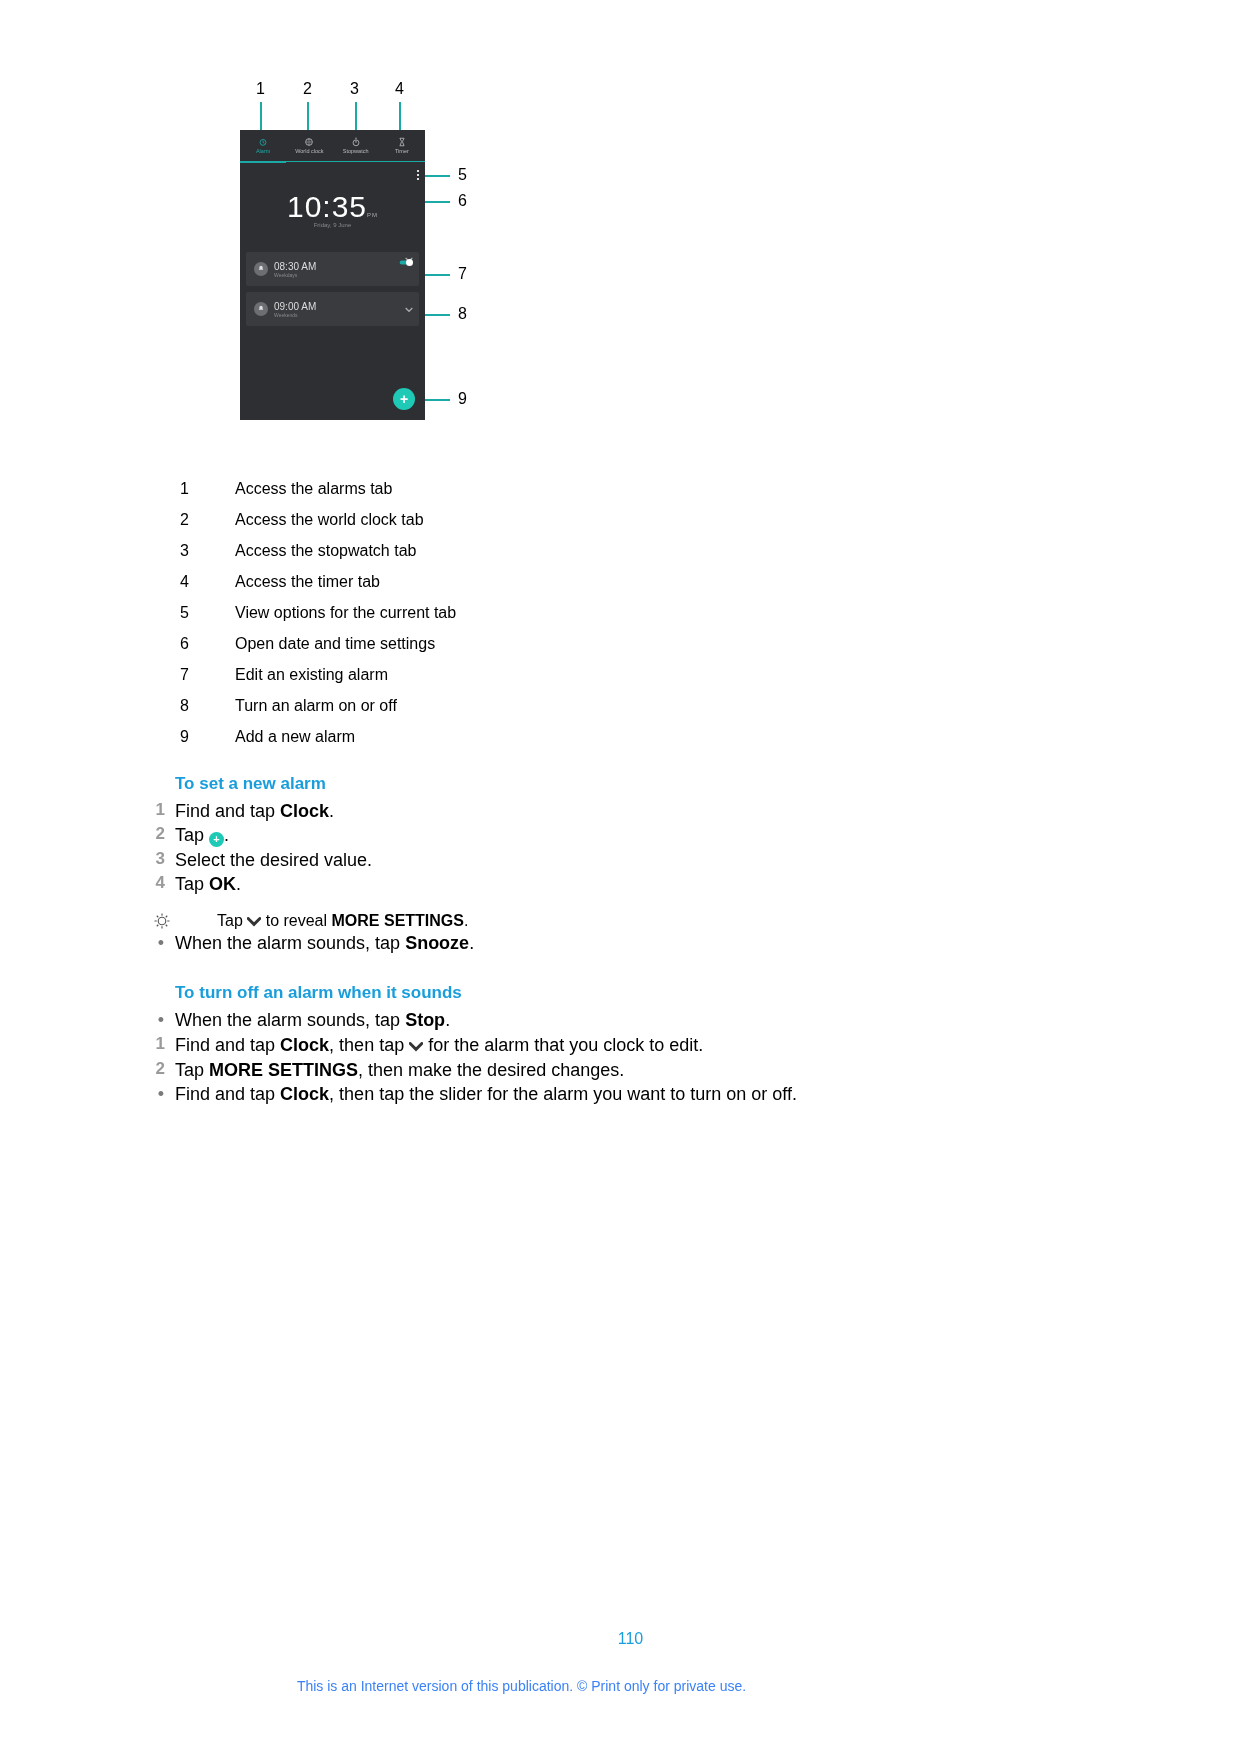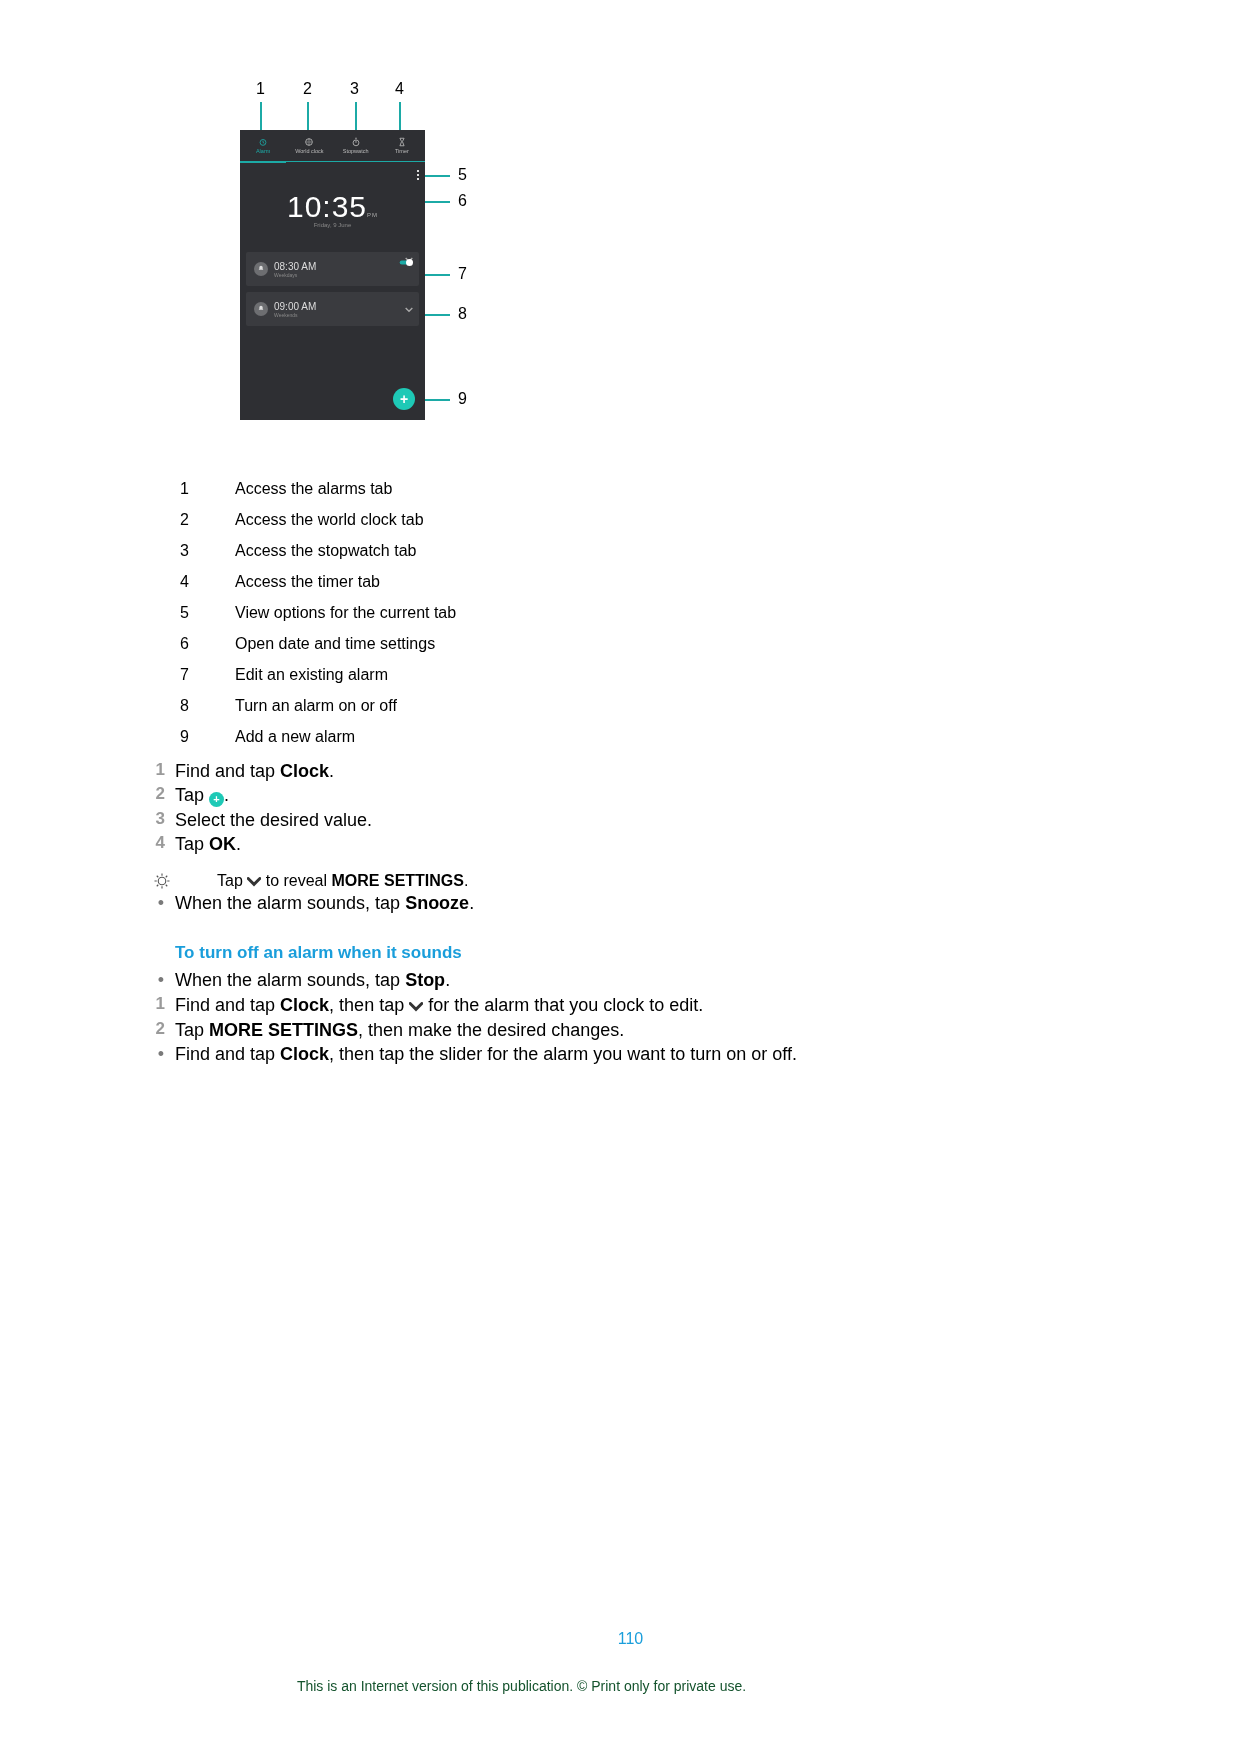--- a/index.html
+++ b/index.html
@@ -204,21 +204,21 @@
     top: 1630px;
     text-align: center;
     color: #1a9edb;
     font-size: 16px;
   }
   .footer-note {
     position: absolute;
     left: 0; width: 1043px;
     top: 1678px;
     text-align: center;
-    color: #14532d;
+    color: #3b82f6;
     font-size: 14px;
   }
 </style>
 </head>
 <body>
 
 <div class="page">
 
   <div class="mock-wrap">
 
@@ -379,20 +379,21 @@
     <div class="legend-row">
         <span class="legend-num">8</span>
         <span>Turn an alarm on or off</span>
       </div>
     <div class="legend-row">
         <span class="legend-num">9</span>
         <span>Add a new alarm</span>
       </div>
   </div>
 
+  <div class="section-title">To set a new alarm</div>
   <div class="steps" style="margin-left:-28px;">
     <div class="step">
         <span class="snum">1</span>
       <span class="sbody"><span>Find and tap </span><b>Clock</b><span>.</span></span>
     </div>
     <div class="step">
         <span class="snum">2</span>
       <span class="sbody"><span>Tap </span><span class="inline-icon-plus">+</span><span>.</span></span>
     </div>
     <div class="step">

